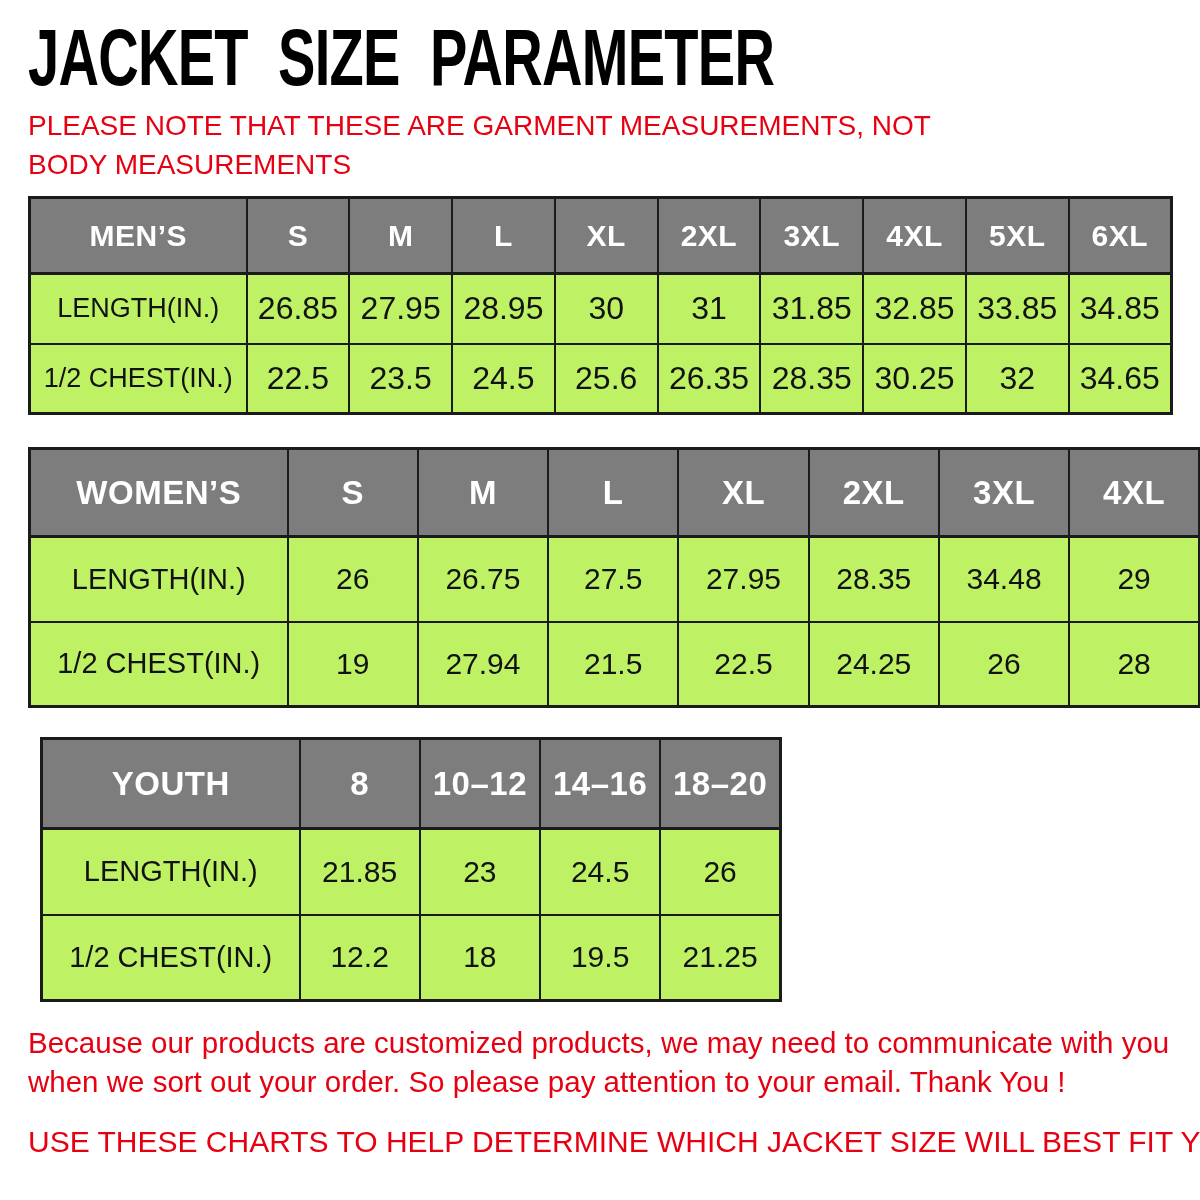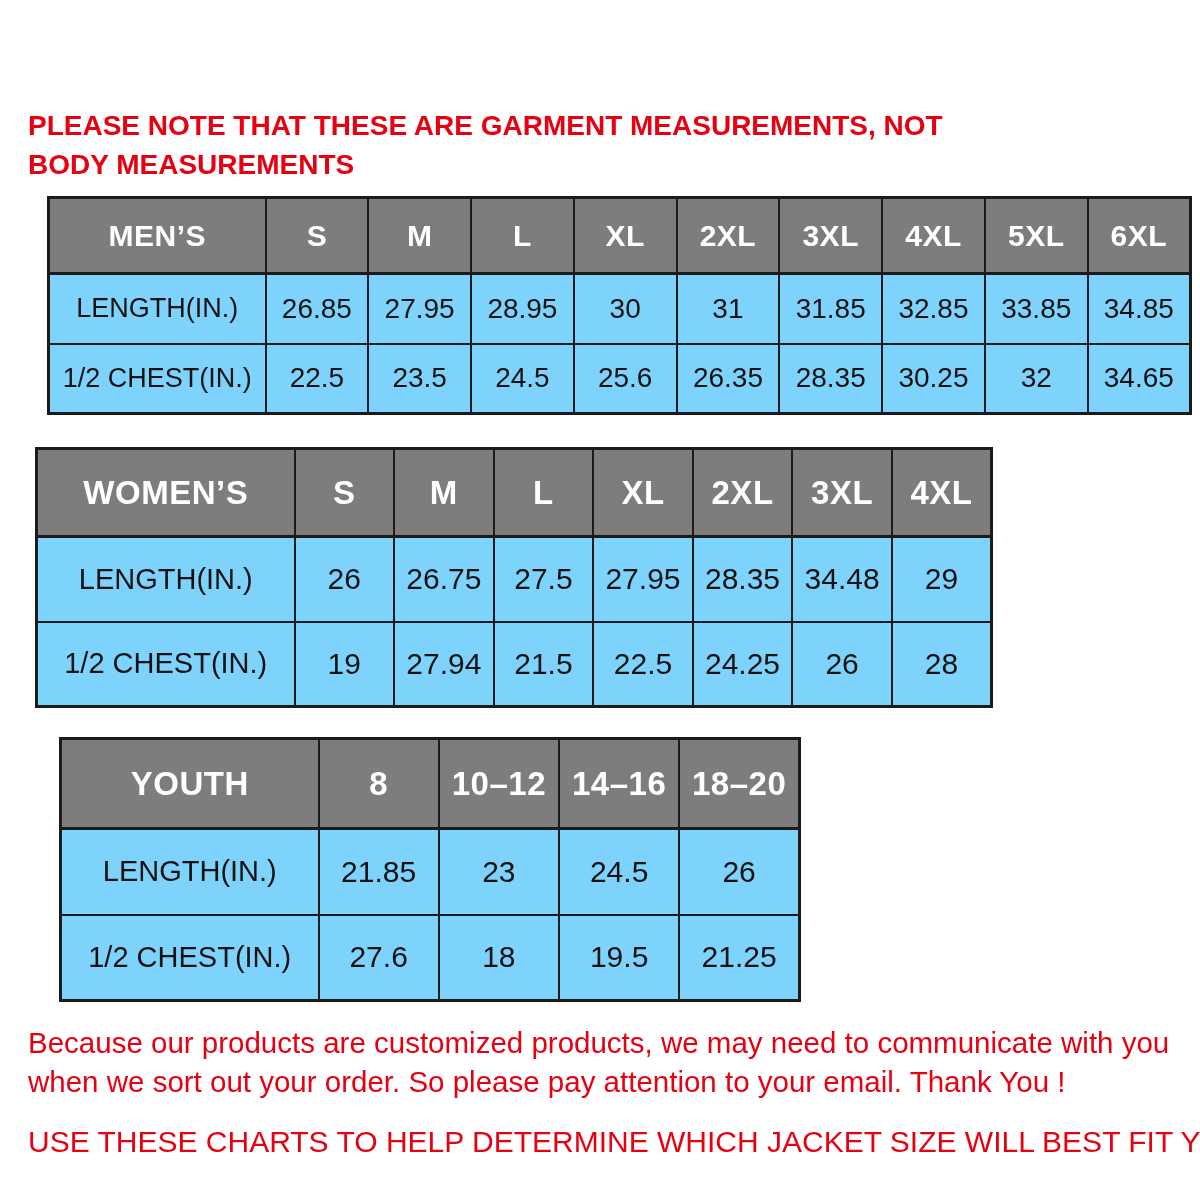--- a/index.html
+++ b/index.html
@@ -17,47 +17,46 @@
   }
   .title span {
     display:inline-block;
     font-size:80px; font-weight:bold; line-height:1.0;
     color:#000;
     letter-spacing:-1px; word-spacing:22px;
     transform:scaleX(0.70); transform-origin:0 50%;
   }
   .note {
     position:absolute; left:28px; top:106px; width:940px;
-    color:#e60012; font-size:28px; line-height:1.4; font-weight:bold;
+    color:#e60012; font-size:28px; line-height:1.4; font-weight:normal;
   }
   table.size {
     position:absolute;
     border-collapse:collapse; table-layout:fixed;
-    background:#7dd3fc;
+    background:#bef264;
     border:3px solid #1b1b1b;
-    margin-left:19px;
   }
   table.size th, table.size td {
     border:2px solid #1b1b1b;
     text-align:center; vertical-align:middle; padding:0;
     overflow:hidden; white-space:nowrap;
   }
   table.size thead th {
     background:#7d7d7d; color:#ffffff;
     border-bottom:3px solid #1b1b1b;
     font-weight:bold; letter-spacing:0.5px;
   }
   table.size td { color:#121212; }
   .mens  { left:28px; top:196px; width:1145px; }
   .mens thead tr   { height:76px; }
   .mens tbody tr   { height:70px; }
   .mens thead th   { font-size:30px; }
-  .mens td         { font-size:28px; }
+  .mens td         { font-size:32px; }
   .mens td.rowlab  { font-size:27px; }
-  .womens { left:16px; top:447px; width:958px; }
+  .womens { left:28px; top:447px; width:1173px; }
   .womens thead tr { height:88px; }
   .womens tbody tr { height:85px; }
   .womens thead th { font-size:33px; }
   .womens td       { font-size:30px; }
   .womens td.rowlab{ font-size:29px; }
   .youth  { left:40px; top:737px; width:742px; }
   .youth thead tr  { height:90px; }
   .youth tbody tr  { height:86px; }
   .youth thead th  { font-size:33px; }
   .youth td        { font-size:30px; }
@@ -70,20 +69,21 @@
     position:absolute; left:28px; top:1124px; width:1176px;
     color:#e60012; font-size:30px; line-height:1.2; font-weight:normal;
     white-space:nowrap;
   }
 </style>
 </head>
 <body>
 
 <div class="page">
 
+  <h1 class="title"><span>JACKET SIZE PARAMETER</span></h1>
 
   <p class="note">PLEASE NOTE THAT THESE ARE GARMENT MEASUREMENTS, NOT BODY MEASUREMENTS</p>
 
   <table class="size mens">
     <colgroup>
       <col style="width:217px">
       <col>
         <col>
         <col>
         <col>
@@ -202,21 +202,21 @@
     <tbody>
       <tr>
         <td class="rowlab">LENGTH(IN.)</td>
         <td>21.85</td>
         <td>23</td>
         <td>24.5</td>
         <td>26</td>
       </tr>
       <tr>
         <td class="rowlab">1/2 CHEST(IN.)</td>
-        <td>27.6</td>
+        <td>12.2</td>
         <td>18</td>
         <td>19.5</td>
         <td>21.25</td>
       </tr>
     </tbody>
   </table>
 
   <p class="footer-para">Because our products are customized products, we may need to communicate with you when we sort out your order. So please pay attention to your email. Thank You !</p>
 
   <p class="footer-line">USE THESE CHARTS TO HELP DETERMINE WHICH JACKET SIZE WILL BEST FIT YOU.</p>

